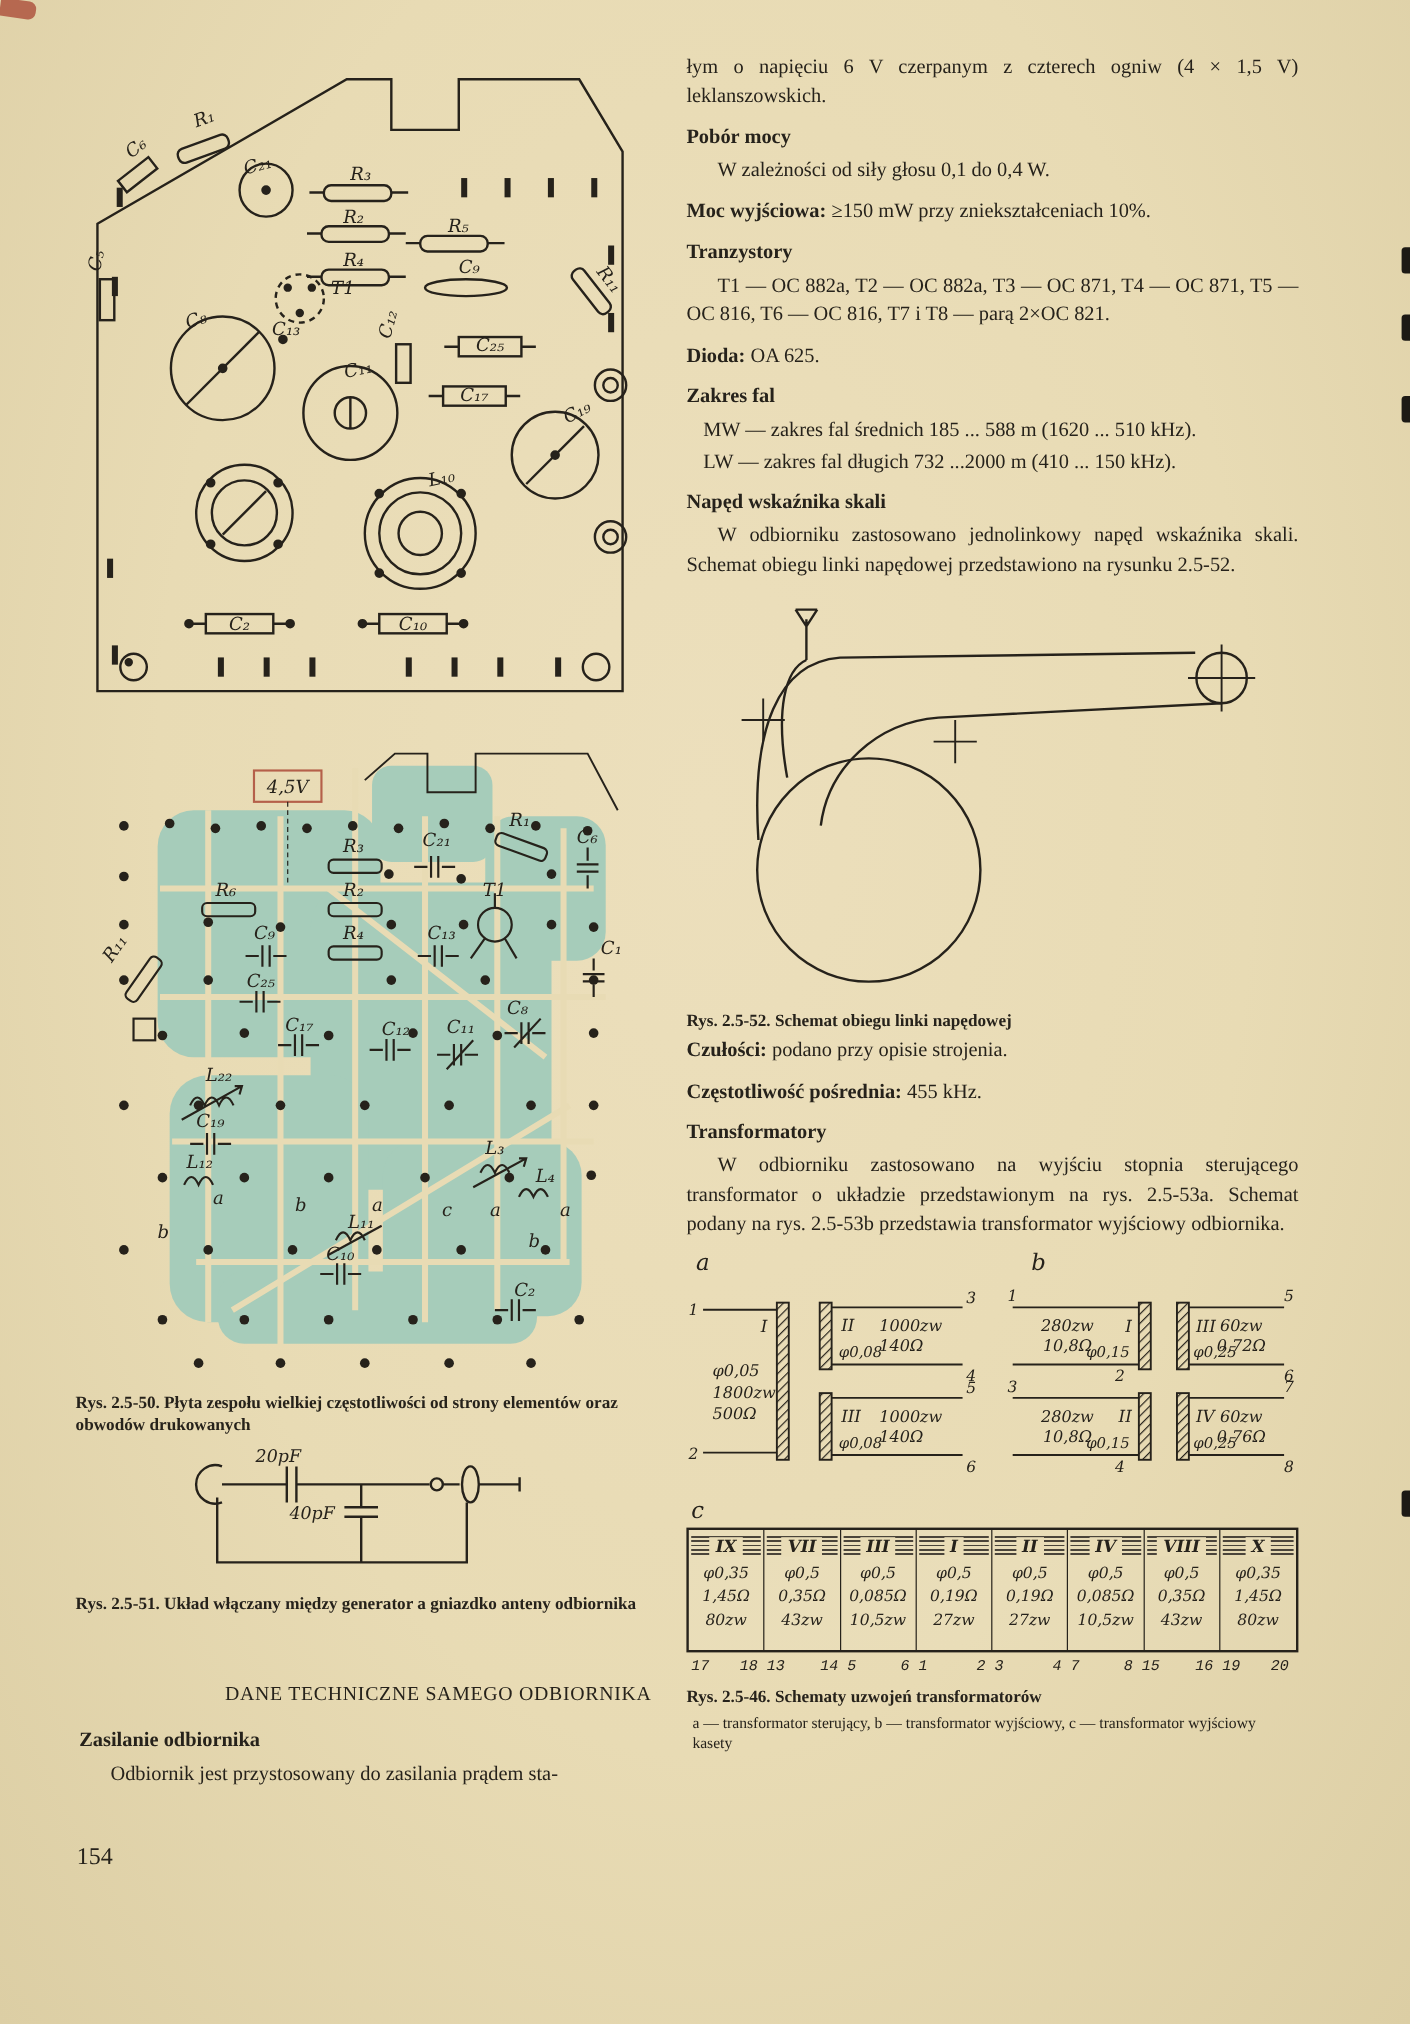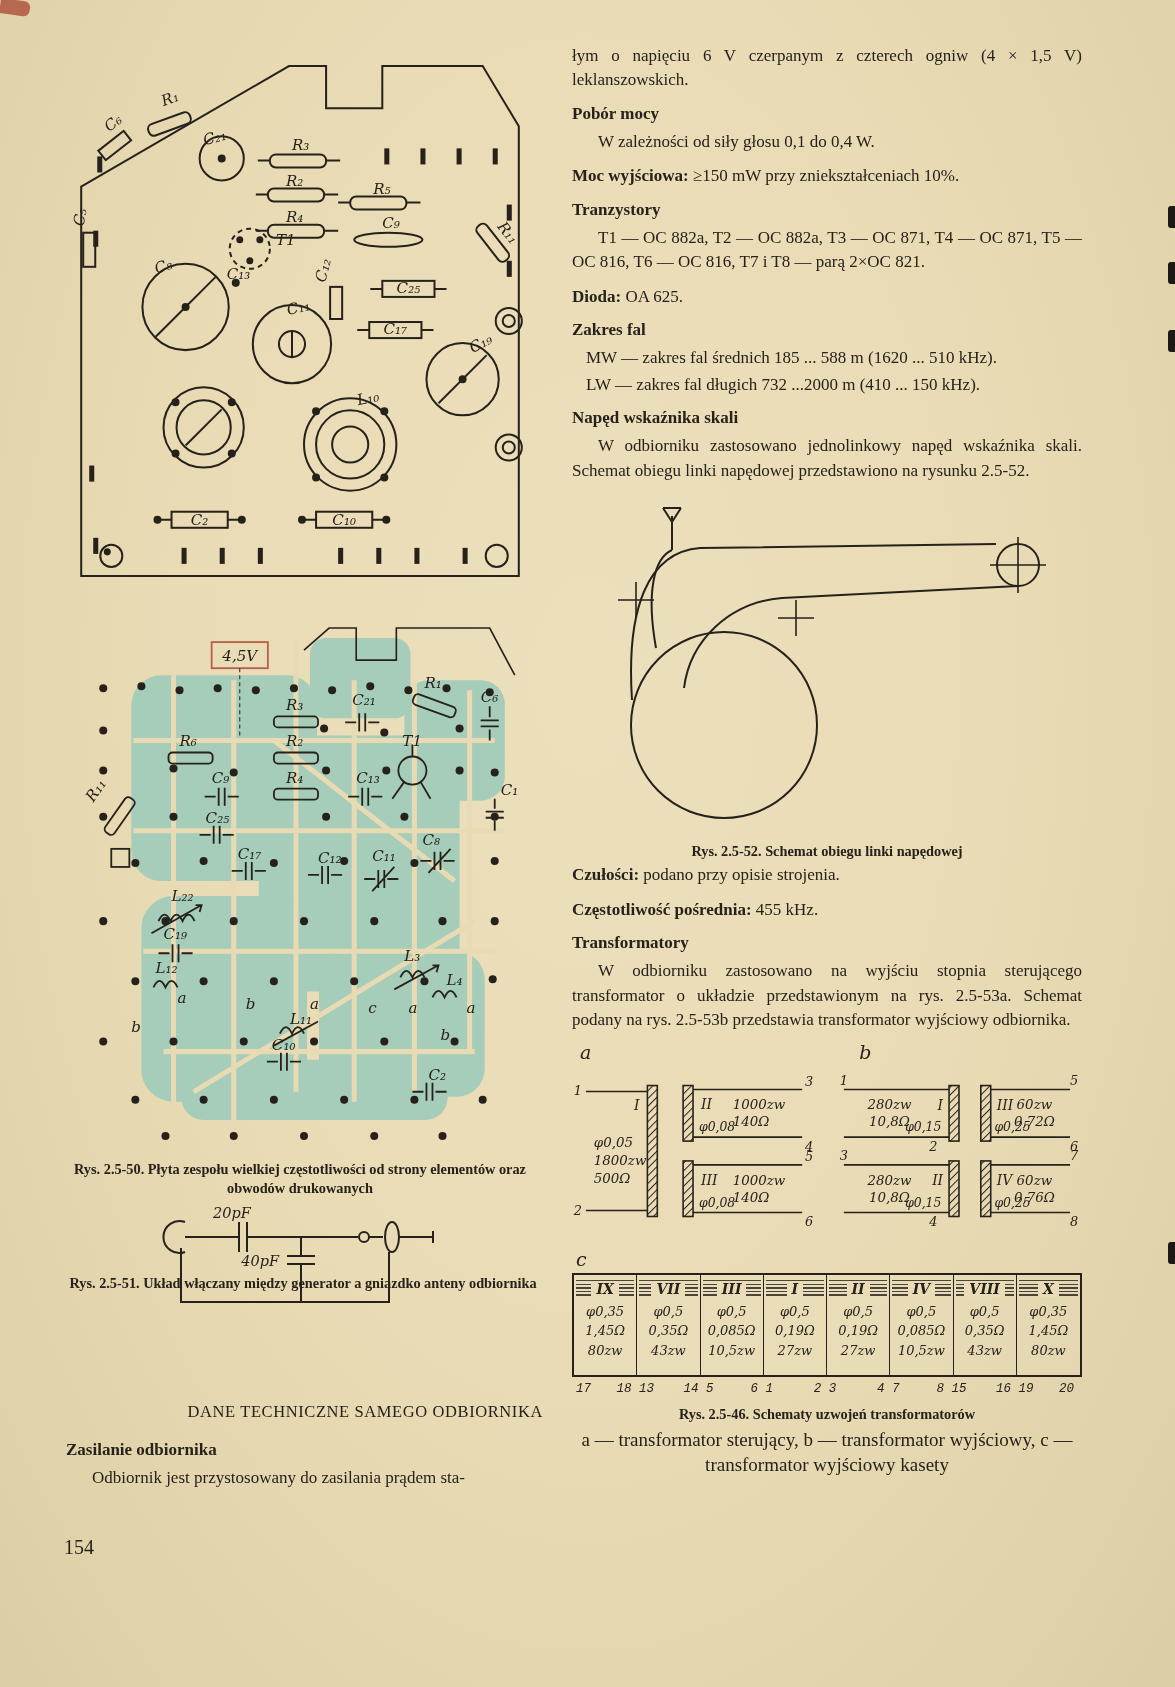--- a/index.html
+++ b/index.html
@@ -6,22 +6,22 @@
   body{width:1175px;height:1687px;position:relative;overflow:hidden;
     background:radial-gradient(ellipse at 50% 40%, #ecdfbc 0%, #e8dbb4 55%, #dccea4 100%);
     font-family:"Liberation Serif","DejaVu Serif",serif;color:#26221b}
   .abs{position:absolute}
   .rc{position:absolute;left:572px;top:44px;width:510px}
   .p{font-size:17px;line-height:1.44;text-align:justify;margin:0 0 5px}
   .ind{text-indent:26px}
   .hd{font-weight:bold;font-size:17px;margin:11px 0 6px}
   .inl{margin:10px 0 6px}
   .b{font-weight:bold}
-  .cap{font-weight:bold;font-size:14.3px;line-height:1.35;text-align:center}
-  .capsub{font-size:19px;line-height:1.35;text-align:center}
+  .cap{font-weight:bold;font-size:14.3px;line-height:1.35;}
+  .capsub{font-size:13px;line-height:1.35;}
   .zline{padding-left:14px;margin:0 0 2px}
   svg text{font-family:"DejaVu Serif","DejaVu Sans",serif;font-style:italic;fill:#26221b}
   .edge-mark{width:7px;height:22px;background:#1d1a15;border-radius:3px 0 0 3px}
   
   .fig53{margin-top:8px}
   .ablabels{display:flex;font-style:italic;font-size:19px;font-family:"DejaVu Serif",serif}
   .ablabels span:first-child{margin-left:8px}
   .ablabels span:last-child{margin-left:268px}
   .abrow{display:flex;gap:12px;margin-top:2px}
   .tsvg{width:248px;height:175px}
@@ -320,21 +320,21 @@
     <circle cx="213" cy="35" r="5"></circle>
     <path d="M218 35 H232"></path>
     <ellipse cx="241" cy="35" rx="7" ry="15"></ellipse>
     <path d="M248 35 H282 M282 29 V41"></path>
     <path d="M150 35 V54 M136 54 H164 M136 62 H164 M150 62 V100 M150 100 H30 V46 M150 100 H238 V50"></path>
   </g>
   <text x="62" y="16" font-size="14.5">20pF</text>
   <text x="128" y="64" font-size="14.5" text-anchor="end">40pF</text>
 </svg>
 
-<div class="abs cap" style="left:63px;top:1274px;width:480px">Rys. 2.5-51. Układ włączany między generator a gniazdko anteny odbiornika</div>
+<div class="abs cap" style="left:63px;top:1328px;width:480px">Rys. 2.5-51. Układ włączany między generator a gniazdko anteny odbiornika</div>
 
 <div class="abs danehd" style="left:63px;top:1402px;width:480px">DANE TECHNICZNE SAMEGO ODBIORNIKA</div>
 
 <div class="abs b" style="left:66px;top:1440px;font-size:17px">Zasilanie odbiornika</div>
 
 <p class="abs p ind" style="left:66px;top:1466px;width:500px">Odbiornik jest przystosowany do zasilania prądem sta-</p>
 
 <div class="abs" style="left:64px;top:1536px;font-size:20px">154</div>
 
 <div class="rc">

